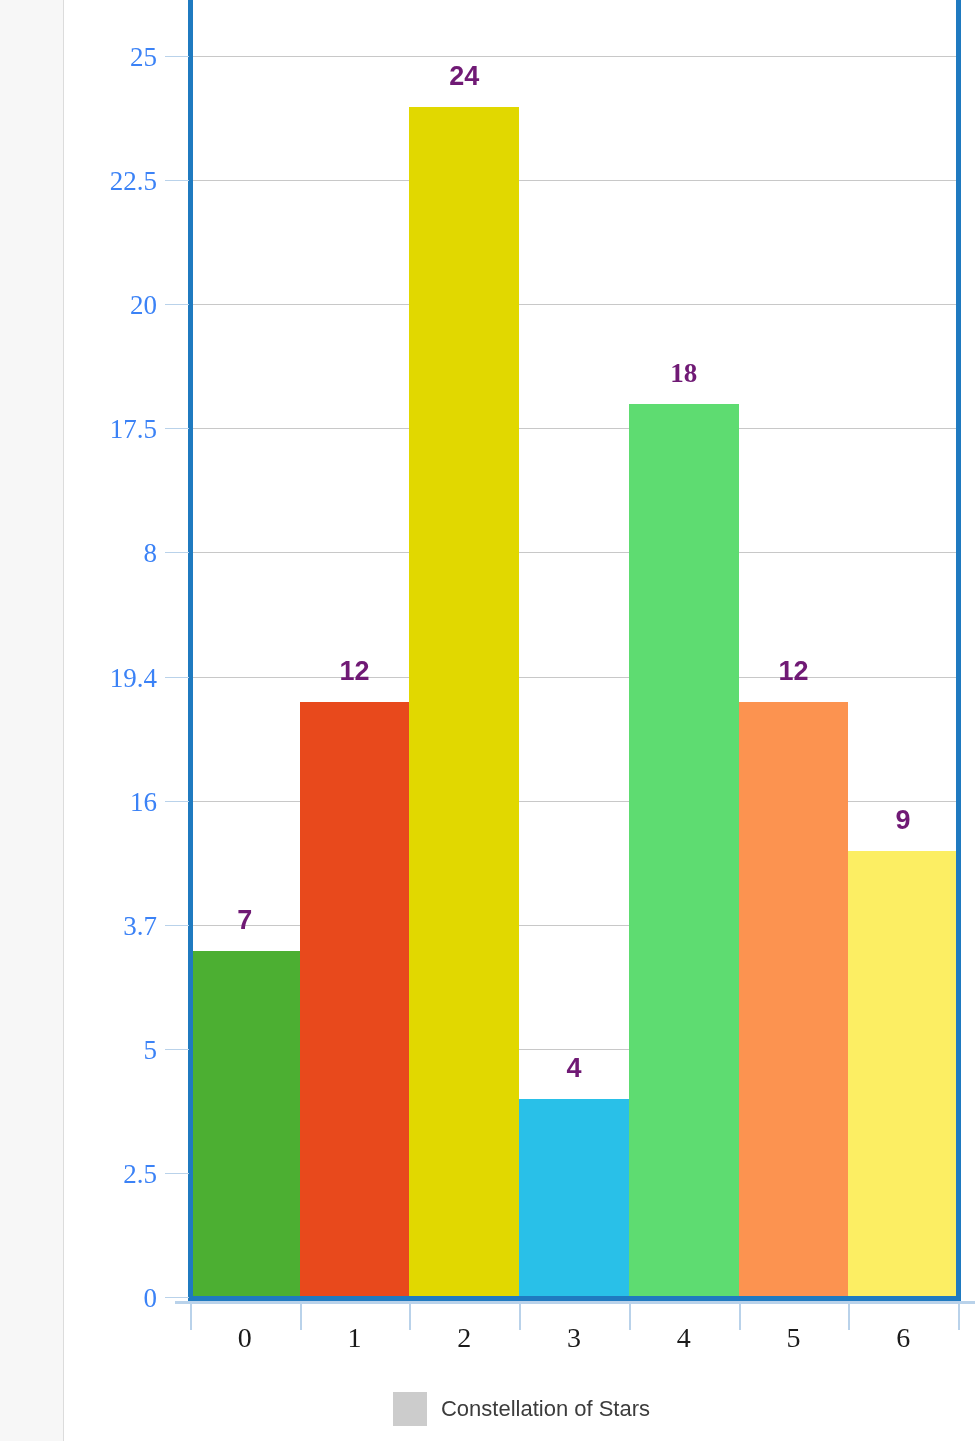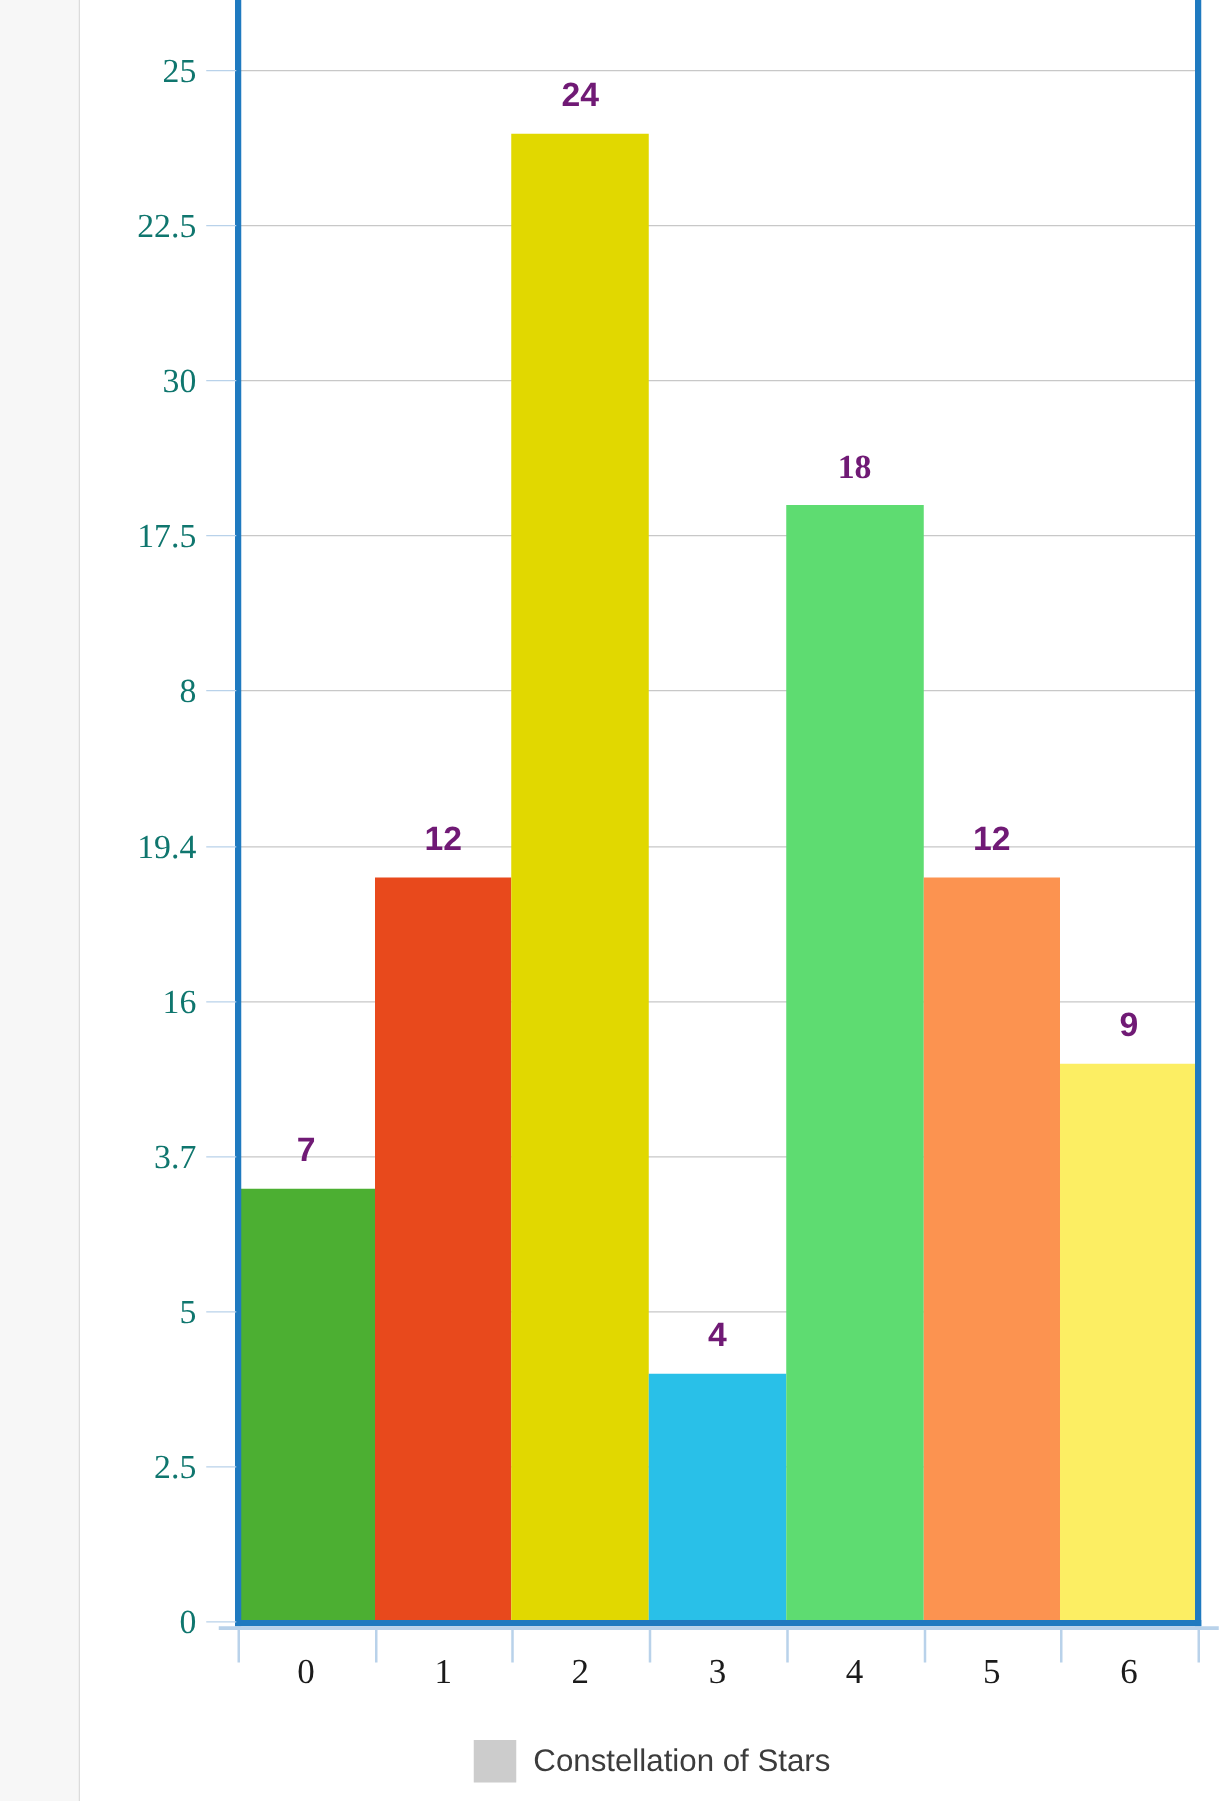--- a/index.html
+++ b/index.html
@@ -65,21 +65,21 @@
     width: 24px;
     height: 1px;
     background: #b9d2ea;
   }
 
   .ytick-label {
     position: absolute;
     right: 0;
     text-align: right;
     font-size: 27px;
-    color: #0f766e;
+    color: #3b82f6;
     font-family: "Liberation Serif", serif;
     white-space: nowrap;
     transform: translateY(-50%);
   }
 
   .yaxis-line {
     position: absolute;
     left: 123px;          
     top: 0;
     width: 5px;
@@ -153,21 +153,21 @@
     justify-content: center;
     gap: 14px;
   }
   .legend-swatch {
     width: 34px;
     height: 34px;
     background: #cccccc;
     flex: 0 0 auto;
   }
   .legend-label {
-    font-size: 25px;
+    font-size: 22px;
     color: #3c3c3c;
     font-family: "Liberation Sans", sans-serif;
     white-space: nowrap;
   }
 </style>
 </head>
 <body>
 
 <div id="page">
 
@@ -216,21 +216,21 @@
       <div class="ytick-label" style="top: 925.7px; right: 821px; position: absolute;">3.7</div>
       <div class="tick-stub" style="top: 800.6px; left: 100px; position: absolute;"></div>
       <div class="ytick-label" style="top: 801.6px; right: 821px; position: absolute;">16</div>
       <div class="tick-stub" style="top: 676.5px; left: 100px; position: absolute;"></div>
       <div class="ytick-label" style="top: 677.5px; right: 821px; position: absolute;">19.4</div>
       <div class="tick-stub" style="top: 552.4px; left: 100px; position: absolute;"></div>
       <div class="ytick-label" style="top: 553.4px; right: 821px; position: absolute;">8</div>
       <div class="tick-stub" style="top: 428.3px; left: 100px; position: absolute;"></div>
       <div class="ytick-label" style="top: 429.3px; right: 821px; position: absolute;">17.5</div>
       <div class="tick-stub" style="top: 304.2px; left: 100px; position: absolute;"></div>
-      <div class="ytick-label" style="top: 305.2px; right: 821px; position: absolute;">30</div>
+      <div class="ytick-label" style="top: 305.2px; right: 821px; position: absolute;">20</div>
       <div class="tick-stub" style="top: 180.1px; left: 100px; position: absolute;"></div>
       <div class="ytick-label" style="top: 181.1px; right: 821px; position: absolute;">22.5</div>
       <div class="tick-stub" style="top: 56px; left: 100px; position: absolute;"></div>
       <div class="ytick-label" style="top: 57px; right: 821px; position: absolute;">25</div>
       <div class="bar-value" style="left: 125px; width: 109.714px; top: 904.52px;">7</div>
       <div class="xtick-mark" style="left: 125px;"></div>
       <div class="xtick-label" style="left: 125px; width: 109.714px;">0</div>
       <div class="bar-value" style="left: 234.714px; width: 109.714px; top: 656.32px;">12</div>
       <div class="xtick-mark" style="left: 234.714px;"></div>
       <div class="xtick-label" style="left: 234.714px; width: 109.714px;">1</div>

